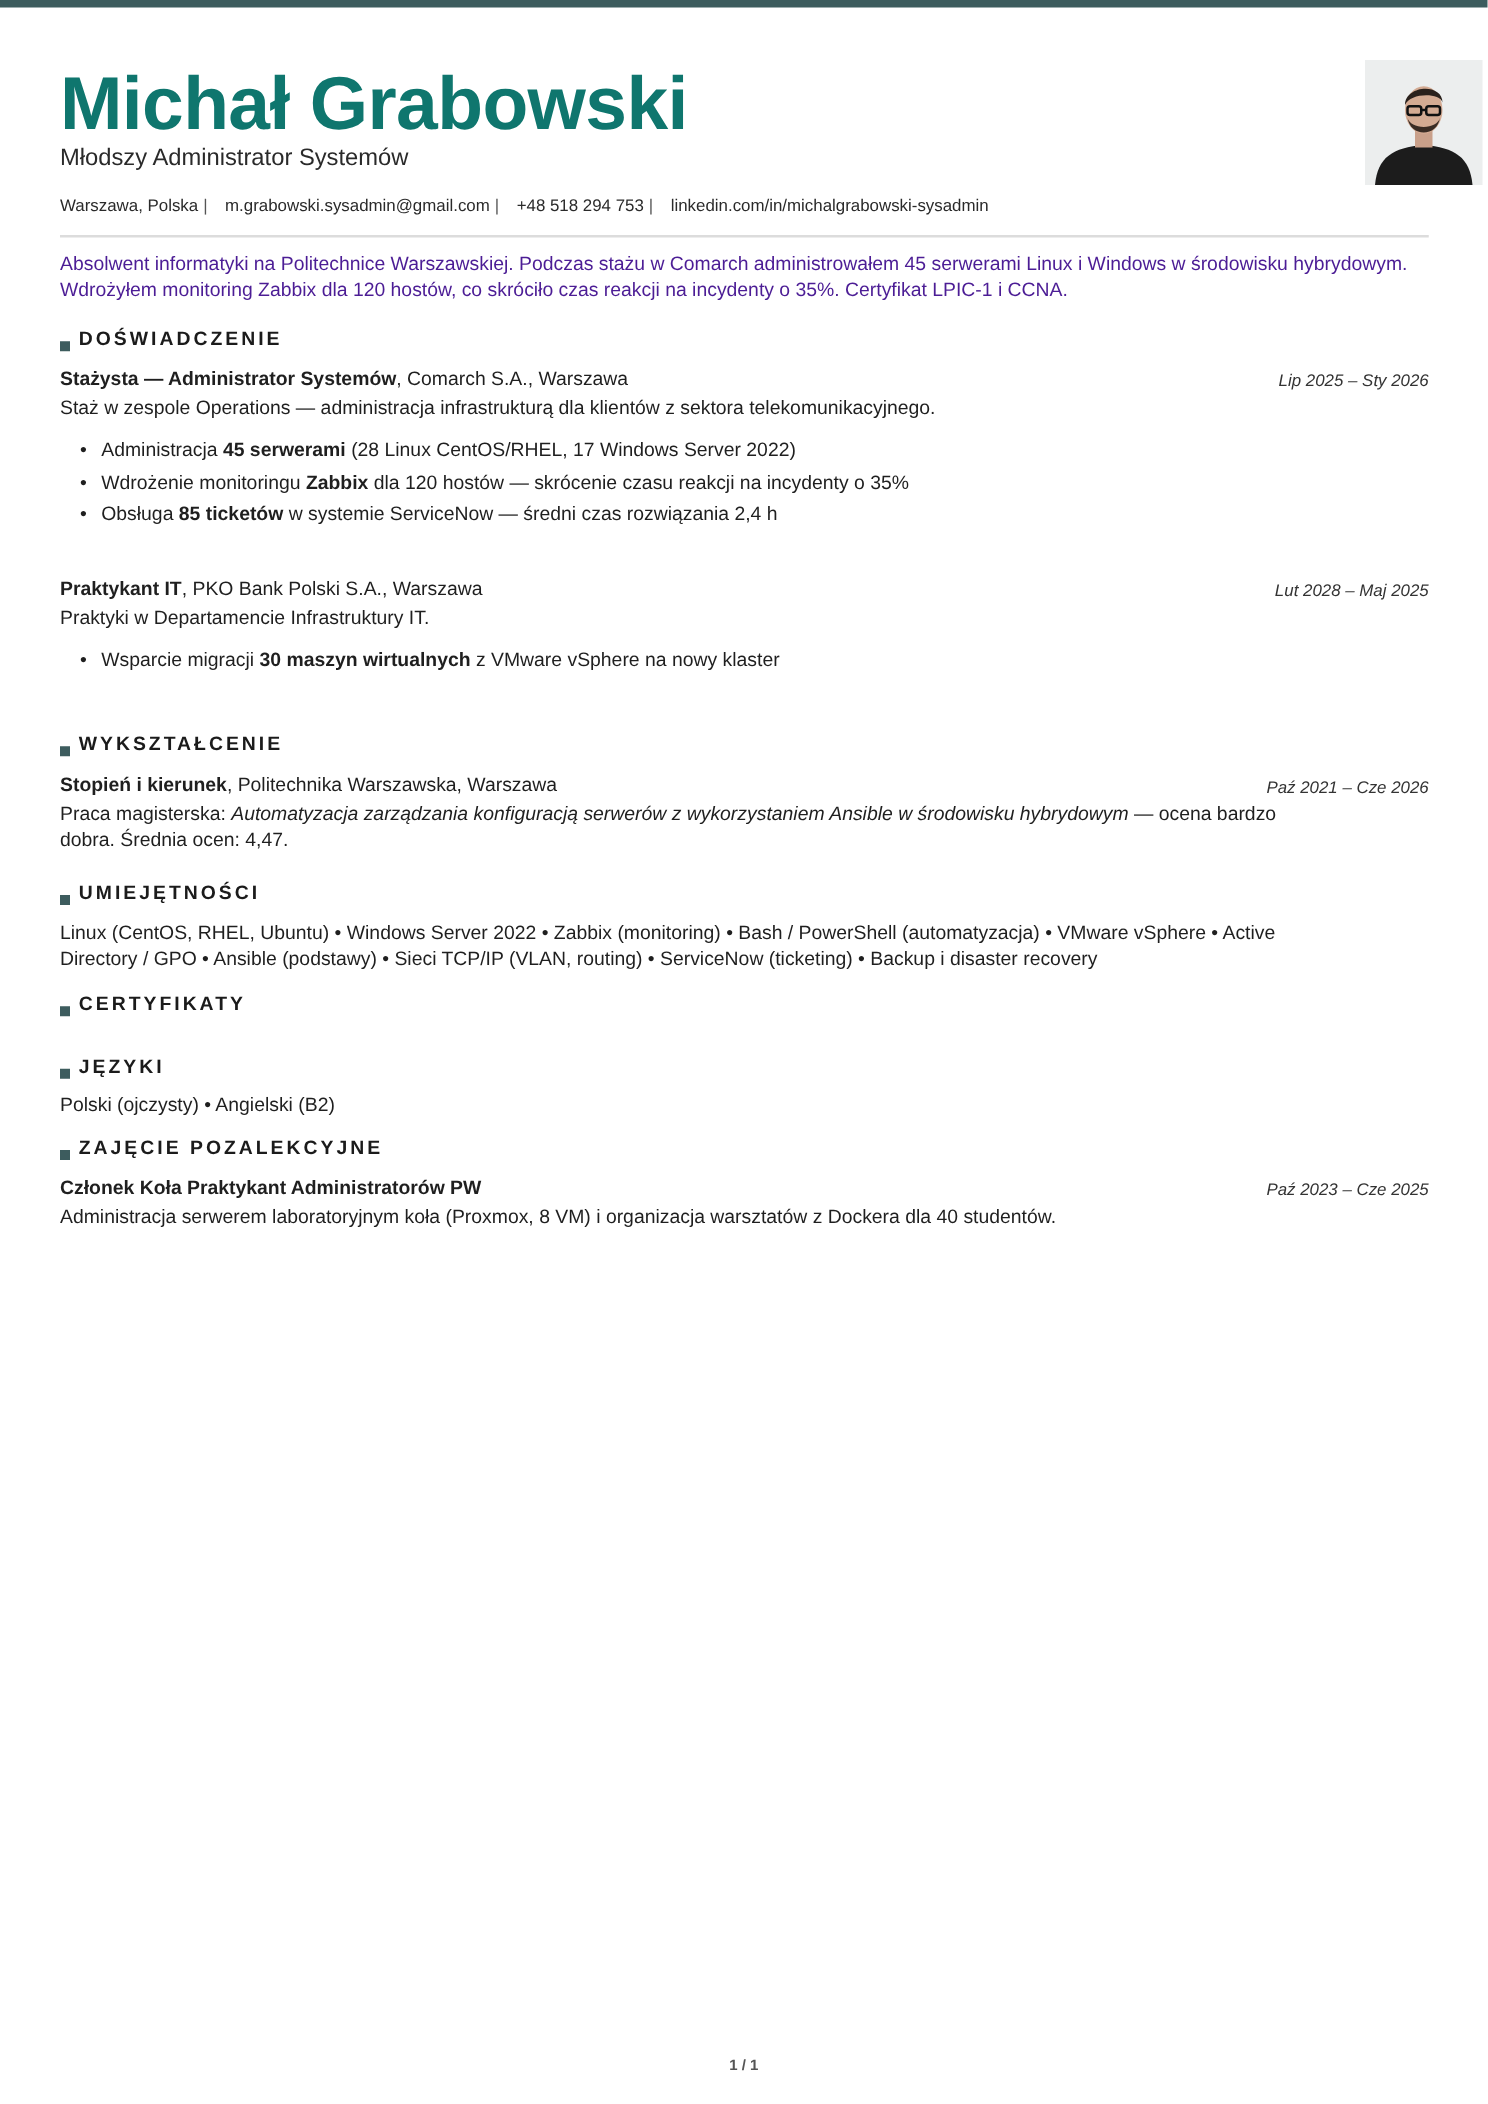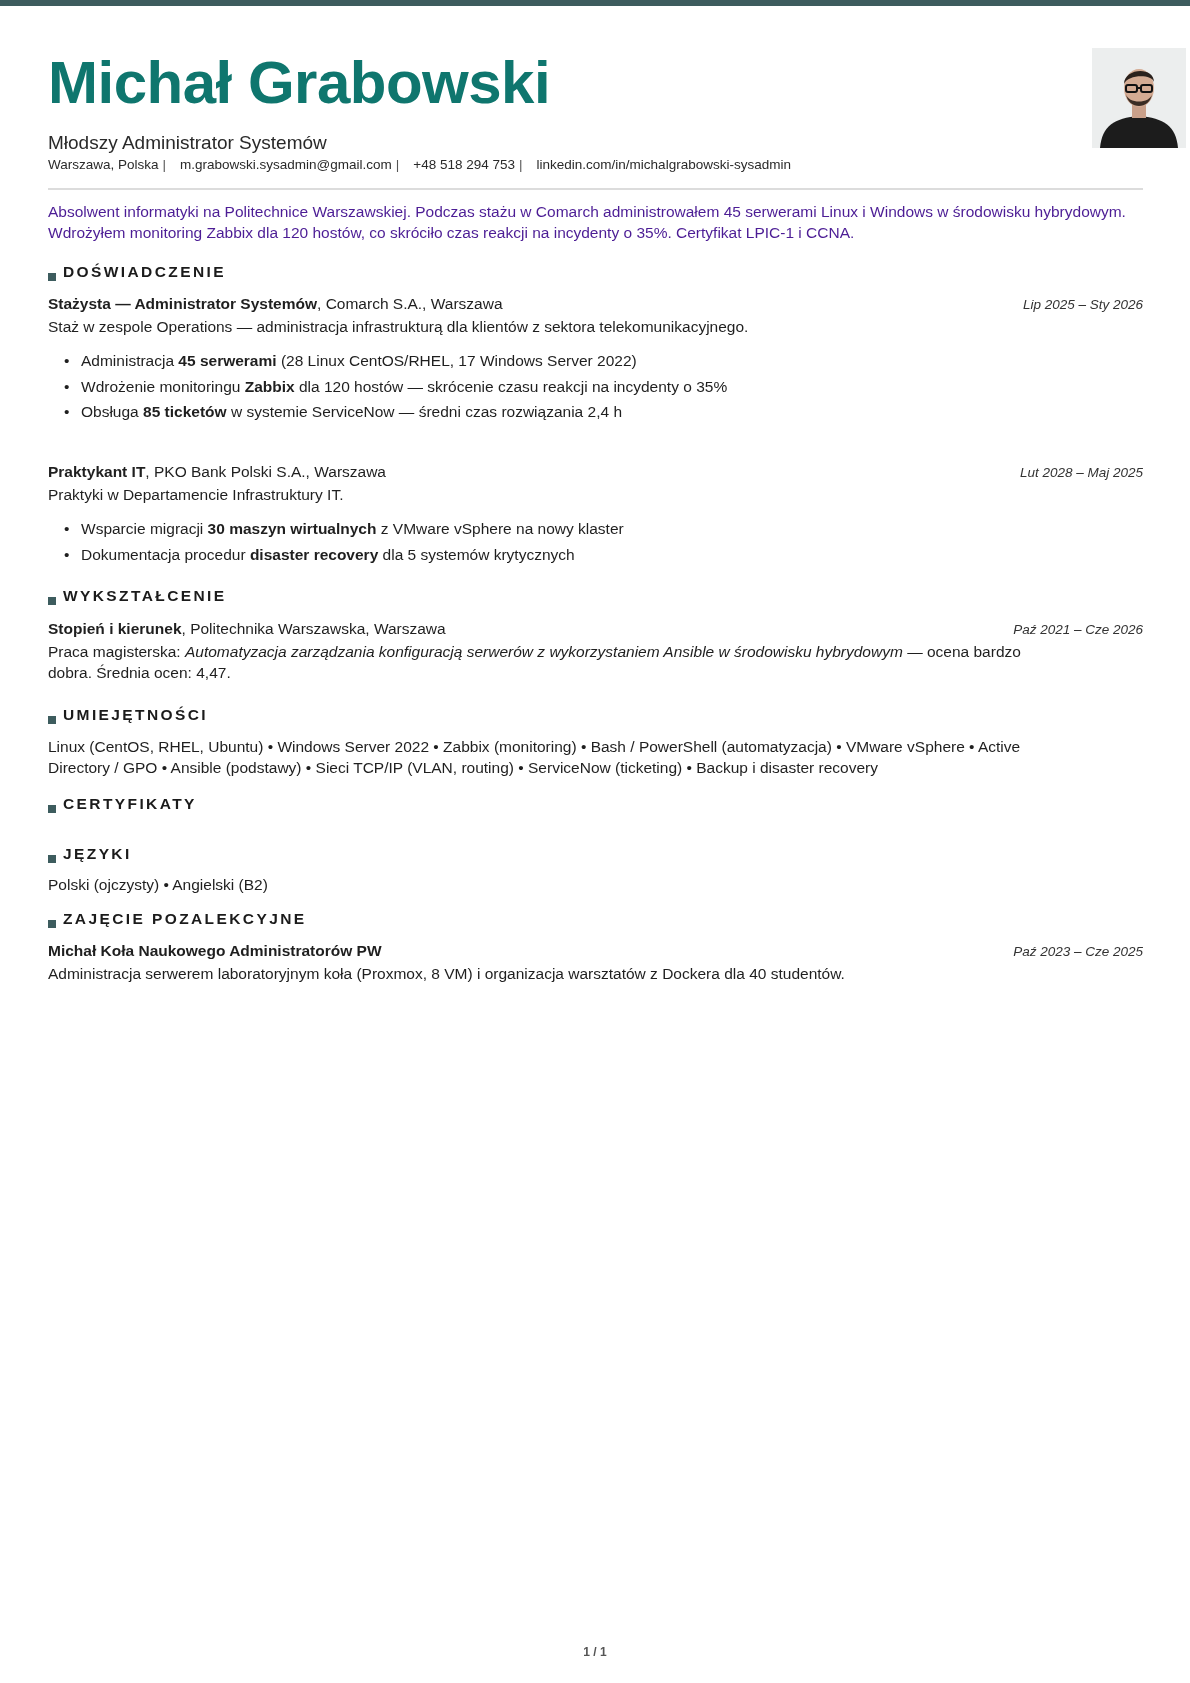--- a/index.html
+++ b/index.html
@@ -4,21 +4,21 @@
 <style>
   html, body { margin:0; padding:0; }
   body {
     width:1190px; height:1683px; background:#fff; position:relative;
     font-family:"Liberation Sans", "DejaVu Sans", sans-serif; color:#1f1f1f;
     overflow:hidden;
   }
   .topbar { position:absolute; left:0; top:0; width:1190px; height:6px; background:#3d5c5e; }
   .page { position:absolute; left:48px; top:0; width:1095px; }
   .name { position:absolute; left:0; top:48px; font-size:60px; font-weight:700; letter-spacing:-0.5px; color:#0f766e; line-height:70px; white-space:nowrap; }
-  .title { position:absolute; left:0; top:116px; font-size:19px; color:#2a2a2a; white-space:nowrap;margin-top:16px; }
+  .title { position:absolute; left:0; top:116px; font-size:19px; color:#2a2a2a; white-space:nowrap; }
   .contacts { position:absolute; left:0; top:157px; font-size:13.5px; color:#2a2a2a; white-space:nowrap; }
   .contacts span.sep { color:#555; margin:0 14px 0 4px; }
   .photo { position:absolute; left:1044px; top:48px; width:94px; height:100px; background:#eef0f0; overflow:hidden; }
   .divider { position:absolute; left:0; top:188px; width:1095px; height:2px; background:#dcdcdc; }
   .summary { position:absolute; left:0; top:201px; width:1095px; font-size:15.5px; line-height:21px; color:#4c1d95; }
   .section-h { position:absolute; left:0; font-size:15.5px; font-weight:700; letter-spacing:2.4px; color:#1b1b1b; display:flex; align-items:flex-end; white-space:nowrap; }
   .section-h .mark { width:8px; height:8px; background:#3d5c5e; margin-right:7px; display:inline-block; }
   .row { position:absolute; left:0; width:1095px; font-size:15.5px; line-height:21px; white-space:nowrap; }
   .row b { font-weight:700; }
   .date { position:absolute; right:0; font-size:13.5px; font-style:italic; color:#333; white-space:nowrap; }
@@ -74,21 +74,20 @@
     <li><span>Obsługa </span><b>85 ticketów</b><span> w systemie ServiceNow — średni czas rozwiązania 2,4 h</span></li>
   </ul>
 
   <div class="row" style="top:461px">
     <b>Praktykant IT</b><span>, PKO Bank Polski S.A., Warszawa</span>
     <span class="date" style="top:1px">Lut 2028 – Maj 2025</span>
   </div>
   <div class="text" style="top:484px">Praktyki w Departamencie Infrastruktury IT.</div>
   <ul class="bul" style="top:518px">
     <li><span>Wsparcie migracji </span><b>30 maszyn wirtualnych</b><span> z VMware vSphere na nowy klaster</span></li>
-    <li><span>Dokumentacja procedur </span><b>disaster recovery</b><span> dla 5 systemów krytycznych</span></li>
   </ul>
 
   <div class="section-h" style="top:587px">
     <span class="mark"></span>
       <span>WYKSZTAŁCENIE</span>
   </div>
   <div class="row" style="top:618px">
     <b>Stopień i kierunek</b><span>, Politechnika Warszawska, Warszawa</span>
     <span class="date" style="top:1px">Paź 2021 – Cze 2026</span>
   </div>
@@ -113,19 +112,19 @@
     <span class="mark"></span>
       <span>JĘZYKI</span>
   </div>
   <div class="row" style="top:874px">Polski (ojczysty)  •  Angielski (B2)</div>
 
   <div class="section-h" style="top:910px">
     <span class="mark"></span>
       <span>ZAJĘCIE POZALEKCYJNE</span>
   </div>
   <div class="row" style="top:940px">
-    <b>Michał Koła Naukowego Administratorów PW</b>
+    <b>Członek Koła Praktykant Administratorów PW</b>
     <span class="date" style="top:1px">Paź 2023 – Cze 2025</span>
   </div>
   <div class="text" style="top:963px">Administracja serwerem laboratoryjnym koła (Proxmox, 8 VM) i organizacja warsztatów z Dockera dla 40 studentów.</div>
 </div>
 
 <div class="pagenum">1 / 1</div>
 
 </body></html>

